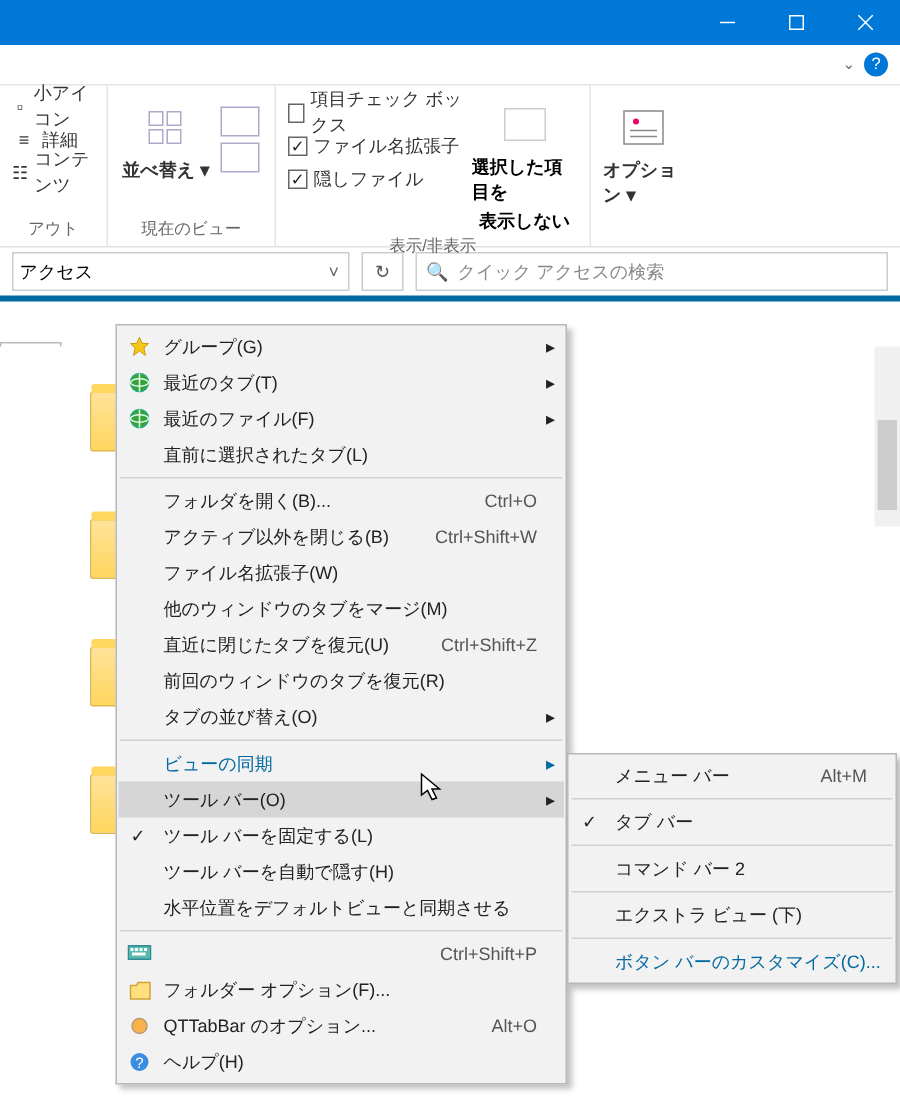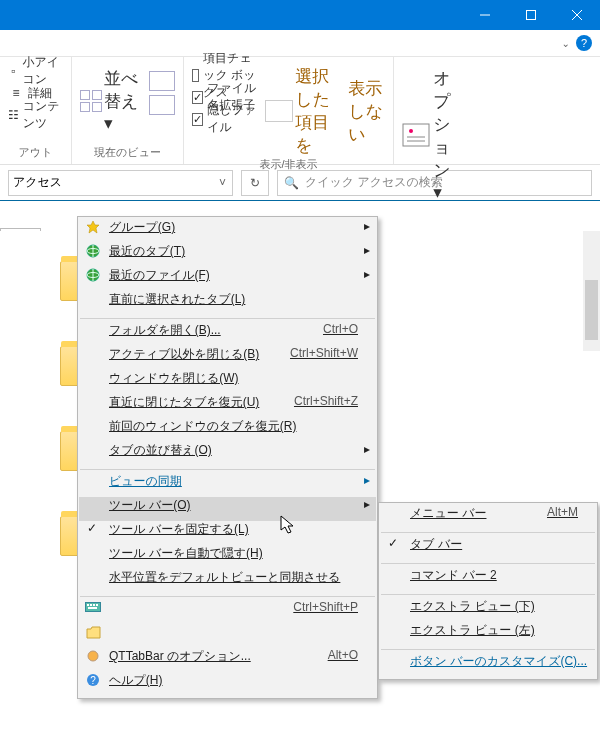--- a/index.html
+++ b/index.html
@@ -10,46 +10,46 @@
 .tabstrip { height: 27px; border-bottom: 1px solid #e5e5e5; display: flex; align-items: center; justify-content: flex-end; padding-right: 8px; gap: 6px; }
 .tabstrip .dd { color: #666; font-size: 10px; }
 .help { width:16px; height:16px; border-radius:50%; background:#0078d7; color:#fff; font-size:11px; display:flex; align-items:center; justify-content:center; }
 .ribbon { height: 108px; border-bottom: 1px solid #e1e1e1; display: flex; position: relative; }
 .rgroup { border-right: 1px solid #e5e5e5; display: flex; flex-direction: column; align-items: center; padding: 4px 8px 2px; }
 .rgroup .label { font-size: 11px; color: #666; margin-top: auto; padding-bottom: 2px; }
 .vlist { display: flex; flex-direction: column; gap: 2px; font-size: 12px; color: #333; }
 .vlist .row { display: flex; align-items: center; gap: 4px; height: 20px; }
 .smicon { width: 16px; height: 16px; display: inline-flex; align-items: center; justify-content: center; }
 .bigicon { width: 36px; height: 36px; display: flex; align-items: center; justify-content: center; }
-.bigbtn { display:flex; flex-direction:row; align-items:center; gap:2px; font-size:17px; color:#333; }
-.bigbtn.disabled { color:#a16207; }
+.bigbtn { display:flex; flex-direction:column; align-items:center; gap:2px; font-size:12px; color:#333;font-weight:bold; }
+.bigbtn.disabled { color:#000000; }
 .chk { width:13px; height:13px; border:1px solid #666; display:inline-flex; align-items:center; justify-content:center; font-size:10px; }
 .chk.on::after { content:"✓"; font-size:11px; color:#222; }
 .sortbox { width:22px; height:22px; border:1px solid #aac; background:#fff; }
 
-.addrbar { height: 36px; border-bottom: 1px solid #0369a1; display:flex; align-items:center; padding: 0 8px; gap:8px; }
+.addrbar { height: 36px; border-bottom: 4px solid #0369a1; display:flex; align-items:center; padding: 0 8px; gap:8px; }
 .addrbox { flex: 0 0 auto; display:flex; align-items:center; border:1px solid #ccc; height:26px; padding-left:4px; }
 .addrbox input { border:none; outline:none; font-size:12px; height:22px; }
 .refresh { width:28px; height:26px; border:1px solid #ccc; display:flex; align-items:center; justify-content:center; color:#555; }
 .searchbox { flex:1; border:1px solid #ccc; height:26px; display:flex; align-items:center; gap:6px; padding:0 6px; color:#888; }
 
 .tabbar { height: 30px; border-bottom: 1px solid #e1e1e1; display:flex; align-items:flex-start; padding-left: 0px; margin-top: 27px; }
 .tabitem { border:1px solid #bbb; border-bottom:none; padding: 4px 8px; font-size:12px; color:#555; display:flex; align-items:center; gap:6px; background:#fff; }
 .newtab { color:#0078d7; font-size:18px; padding: 0 10px; }
 
 .content { position:absolute; top: 231px; left:0; right:0; bottom:0; background:#fff; }
 .folders { padding: 30px 0 0 60px; display:flex; flex-direction:column; gap:45px; }
 .folder { width:50px; height:40px; background: linear-gradient(#ffe39a,#ffd65e); border:1px solid #e0b84e; border-radius:2px; position:relative; }
 .folder::before { content:""; position:absolute; top:-6px; left:0; width:20px; height:6px; background:#ffd65e; border-radius:2px 2px 0 0; }
 .scrollbar { position:absolute; right:0; top:231px; width:17px; height:120px; background:#f0f0f0; }
 .scrollthumb { position:absolute; right:2px; top: 280px; width:13px; height:60px; background:#cdcdcd; }
 
 
 .menu { position:absolute; background:#f2f2f2; border:1px solid #b8b8b8; box-shadow: 3px 3px 4px rgba(0,0,0,0.25); padding: 2px 1px; }
-.mi { height:24px; display:flex; align-items:flex-start; padding: 0 18px 0 30px; font-size:12px; color:#222; position:relative; white-space:nowrap;text-decoration:underline; }
+.mi { height:24px; display:flex; align-items:center; padding: 0 18px 0 30px; font-size:12px; color:#222; position:relative; white-space:nowrap; }
 .mi.hl { background:#d6d6d6; }
 .mi .shortcut { margin-left:auto; color:#555; padding-left: 24px; }
 .mi .arrow { position:absolute; right:6px; }
 .mi .check { position:absolute; left:8px; }
 .mi .icon { position:absolute; left:6px; width:16px; height:16px; display:flex; align-items:center; justify-content:center; }
 .mi.disabled { color:#0369a1; }
 .sep { height:1px; background:#d0d0d0; margin: 3px 1px; }
 
 .menu1 { left:77px; top:216px; width:301px; }
 .menu2 { left:378px; top:502px; width:220px; }
@@ -230,21 +230,24 @@
     <div class="sep"></div>
     <div class="mi">
       <span>フォルダを開く(B)...</span>
       <span class="shortcut">Ctrl+O</span>
     </div>
     <div class="mi">
       <span>アクティブ以外を閉じる(B)</span>
       <span class="shortcut">Ctrl+Shift+W</span>
     </div>
     <div class="mi">
-      <span>ウィンドウを閉じる(W)</span>
+      <span>ファイル名拡張子(W)</span>
+    </div>
+    <div class="mi">
+      <span>他のウィンドウのタブをマージ(M)</span>
     </div>
     <div class="mi">
       <span>直近に閉じたタブを復元(U)</span>
       <span class="shortcut">Ctrl+Shift+Z</span>
     </div>
     <div class="mi">
       <span>前回のウィンドウのタブを復元(R)</span>
     </div>
     <div class="mi">
       <span>タブの並び替え(O)</span>
@@ -282,20 +285,21 @@
         </svg>
       </span>
       <span class="shortcut">Ctrl+Shift+P</span>
     </div>
     <div class="mi">
       <span class="icon">
         <svg width="15" height="13">
           <path d="M1 3 L5 3 L6 1 L14 1 L14 12 L1 12 Z" fill="#ffdf7e" stroke="#caa43a"></path>
         </svg>
       </span>
+      <span>フォルダー オプション(F)...</span>
     </div>
     <div class="mi">
       <span class="icon">
         <svg width="14" height="14">
           <circle cx="7" cy="7" r="5" fill="#f7b24a" stroke="#b97"></circle>
         </svg>
       </span>
       <span>QTTabBar のオプション...</span>
       <span class="shortcut">Alt+O</span>
     </div>
@@ -320,23 +324,20 @@
       <span class="check">✓</span>
       <span>タブ バー</span>
     </div>
     <div class="sep"></div>
     <div class="mi">
       <span>コマンド バー 2</span>
     </div>
     <div class="sep"></div>
     <div class="mi">
       <span>エクストラ ビュー (下)</span>
-    </div>
-    <div class="mi">
-      <span>エクストラ ビュー (左)</span>
     </div>
     <div class="sep"></div>
     <div class="mi disabled">
       <span>ボタン バーのカスタマイズ(C)...</span>
     </div>
   </div>
 
 <svg class="cursor" width="18" height="22">
     <path d="M1 1 L1 15 L5 12 L8 18 L11 17 L8 11 L13 11 Z" fill="#fff" stroke="#000" stroke-width="1"></path>
   </svg>

